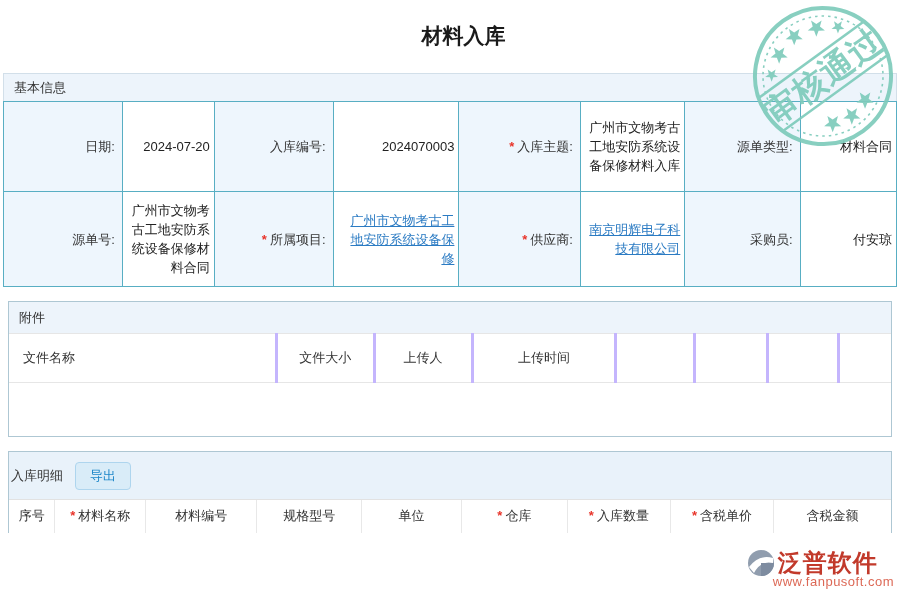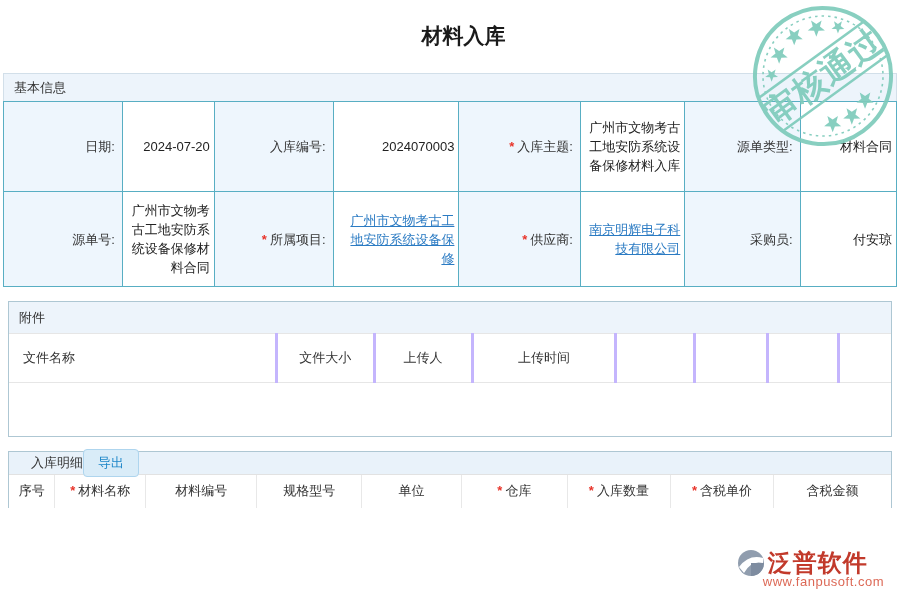--- a/index.html
+++ b/index.html
@@ -87,25 +87,25 @@
   table.attach th:first-child { border-left: none; text-align: left; padding-left: 14px; }
   .attach-empty { height: 53px; background: #fff; }
   
   .detail-section {
     margin: 14px 8px 0 8px;
     border: 1px solid #aec7d3;
     border-bottom: none;
   }
   .detail-bar {
     background: #e9f2fa;
-    height: 22px;
+    height: 47px;
     display: flex;
     align-items: center;
-    padding-left: 22px;
-    gap: 0;
+    padding-left: 2px;
+    gap: 12px;
   }
   .export-btn {
     background: #d9ecf8;
     border: 1px solid #aed5ee;
     border-radius: 4px;
     color: #1d86c8;
     font-size: 13px;
     padding: 4px 14px;
     cursor: pointer;
     font-family: inherit;
@@ -131,21 +131,21 @@
     top: 1px;
     width: 150px;
     height: 150px;
     z-index: 30;
     pointer-events: none;
     opacity: 0.92;
   }
   
   .watermark {
     position: absolute;
-    right: 16px;
+    right: 6px;
     top: 549px;
     z-index: 40;
     pointer-events: none;
     text-align: left;
   }
   .wm-row { display: flex; align-items: center; gap: 3px; }
   .wm-brand {
     font-size: 24px;
     font-weight: bold;
     color: #c23a2b;

